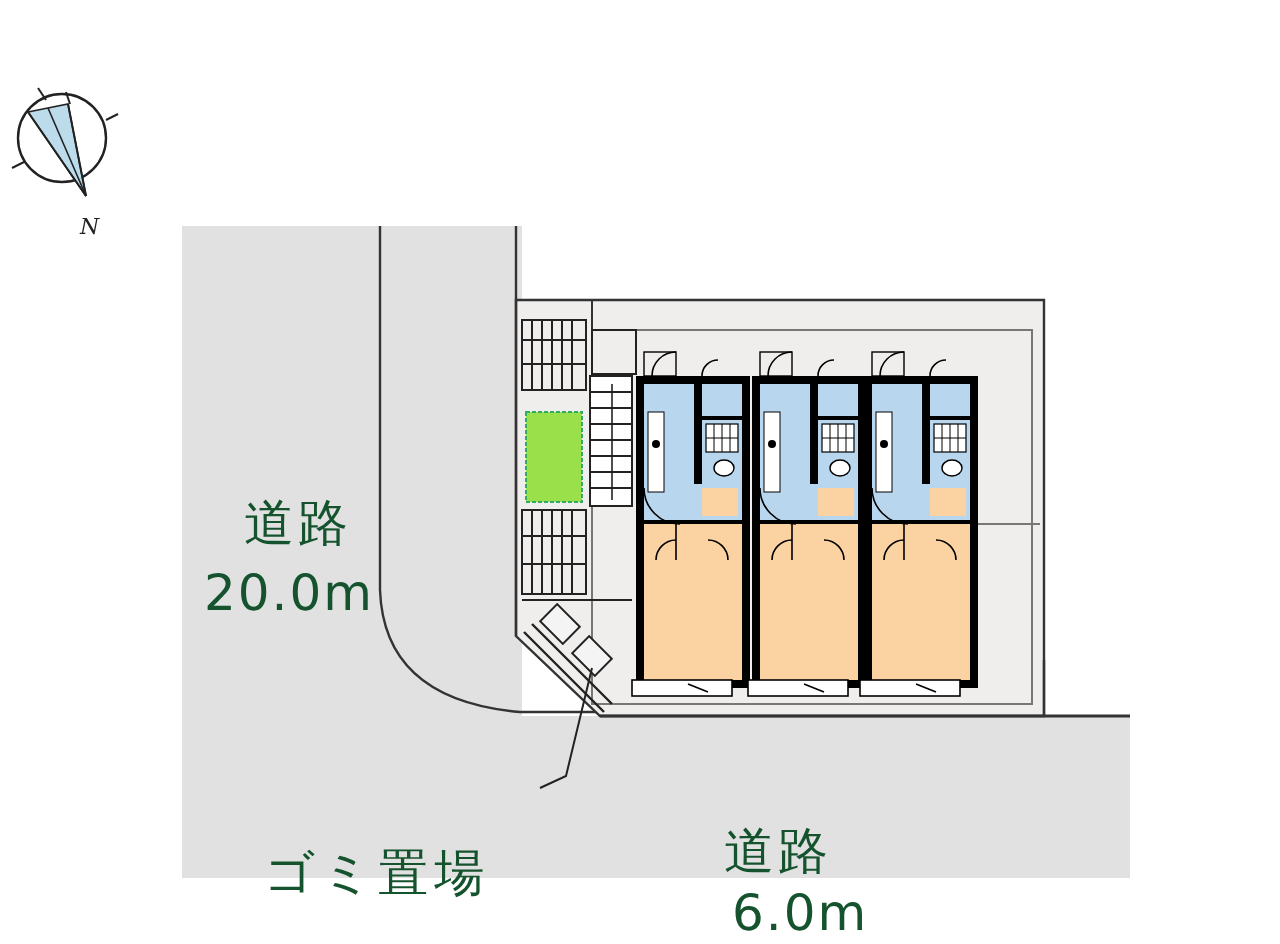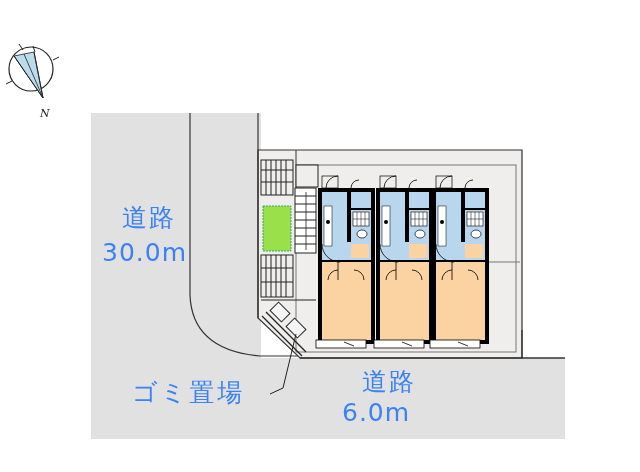--- a/index.html
+++ b/index.html
@@ -1,22 +1,22 @@
 <!DOCTYPE html>
 <html><head>
   <meta charset="utf-8">
   <style>
     html, body { margin: 0; padding: 0; background: #ffffff; }
     body { width: 640px; height: 472px; overflow: hidden; position: relative; font-family: "DejaVu Sans", sans-serif; }
     #plan { position: absolute; left: 0; top: 0; width: 640px; height: 472px; }
-    .label { position: absolute; color: #3b82f6; font-family: "DejaVu Sans", sans-serif; line-height: 1; white-space: nowrap; }
+    .label { position: absolute; color: #14532d; font-family: "DejaVu Sans", sans-serif; line-height: 1; white-space: nowrap; margin-top: 44px; }
     .road-left-name { left: 122px; top: 205px; font-size: 25px; letter-spacing: 2px; }
     .road-left-width { left: 102px; top: 240px; font-size: 25px; letter-spacing: 1px; }
     .road-bottom-name { left: 362px; top: 369px; font-size: 25px; letter-spacing: 2px; }
-    .road-bottom-width { left: 342px; top: 400px; font-size: 25px; letter-spacing: 1px; text-align: center; }
+    .road-bottom-width { left: 366px; top: 400px; font-size: 25px; letter-spacing: 1px; text-align: center; }
     .garbage-label { left: 132px; top: 380px; font-size: 25px; letter-spacing: 3px; }
   </style>
 </head>
 <body>
 
 <svg id="plan" viewBox="0 0 640 472" xmlns="http://www.w3.org/2000/svg">
 
   <g>
     <rect x="91" y="113" width="170" height="326" fill="#e1e1e1"></rect>
   </g>
@@ -176,16 +176,16 @@
     <line x1="24" y1="54" x2="43" y2="98" stroke="#222" stroke-width="0.8"></line>
     <line x1="19" y1="44" x2="23" y2="50" stroke="#222" stroke-width="1"></line>
     <line x1="33" y1="46" x2="35" y2="52" stroke="#222" stroke-width="1"></line>
     <line x1="53" y1="60" x2="59" y2="57" stroke="#222" stroke-width="1"></line>
     <line x1="6" y1="84" x2="12" y2="81" stroke="#222" stroke-width="1"></line>
   </g>
   <text id="north-label" x="40" y="117" font-size="11" font-family="DejaVu Serif, serif" font-style="italic" fill="#222">N</text>
 </svg>
 
 <div class="label road-left-name">道路</div>
-<div class="label road-left-width">30.0m</div>
+<div class="label road-left-width">20.0m</div>
 <div class="label road-bottom-name">道路</div>
 <div class="label road-bottom-width">6.0m</div>
 <div class="label garbage-label">ゴミ置場</div>
 
 </body></html>

